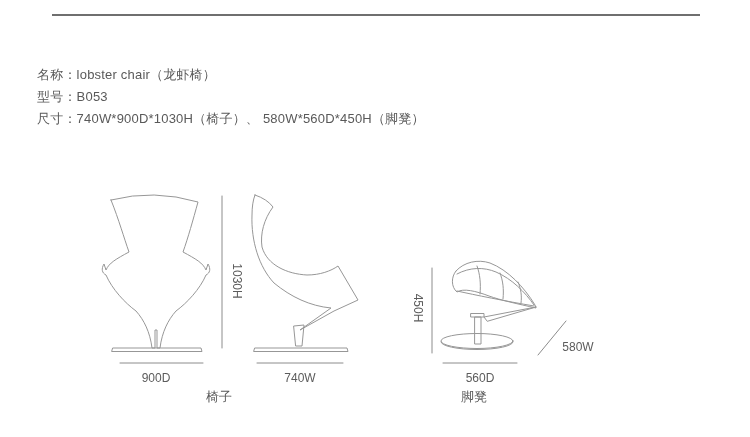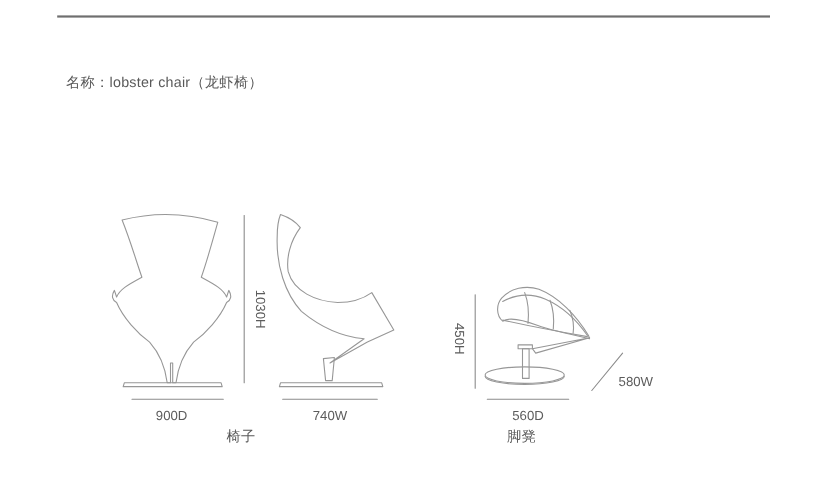--- a/index.html
+++ b/index.html
@@ -15,21 +15,21 @@
     position: absolute;
     top: 14px;
     left: 52px;
     width: 648px;
     height: 2px;
     background: #6f6f6f;
   }
   .specs {
     position: absolute;
     top: 64px;
-    left: 60px;
+    left: 37px;
     width: 660px;
     font-size: 13px;
     line-height: 22px;
     color: #595959;
     letter-spacing: 0.2px;
   }
   .spec-line { white-space: nowrap; }
   .drawings {
     position: absolute;
     top: 0;
@@ -57,20 +57,22 @@
 </style>
 </head>
 <body>
 
 <div class="page">
 
   <div class="divider"></div>
 
   <div class="specs">
     <div class="spec-line"><span>名称</span><span>：</span><span>lobster chair（龙虾椅）</span></div>
+    <div class="spec-line"><span>型号</span><span>：</span><span>B053</span></div>
+    <div class="spec-line"><span>尺寸</span><span>：</span><span>740W*900D*1030H（椅子）、 580W*560D*450H（脚凳）</span></div>
   </div>
 
   <svg class="drawings" width="750" height="437" viewBox="0 0 750 437">
 
     <g>
       <path d="
         M 111,200
         Q 154,189 198,202
         C 193,220 188,238 183,252
         C 196,259 203,263 206,270

